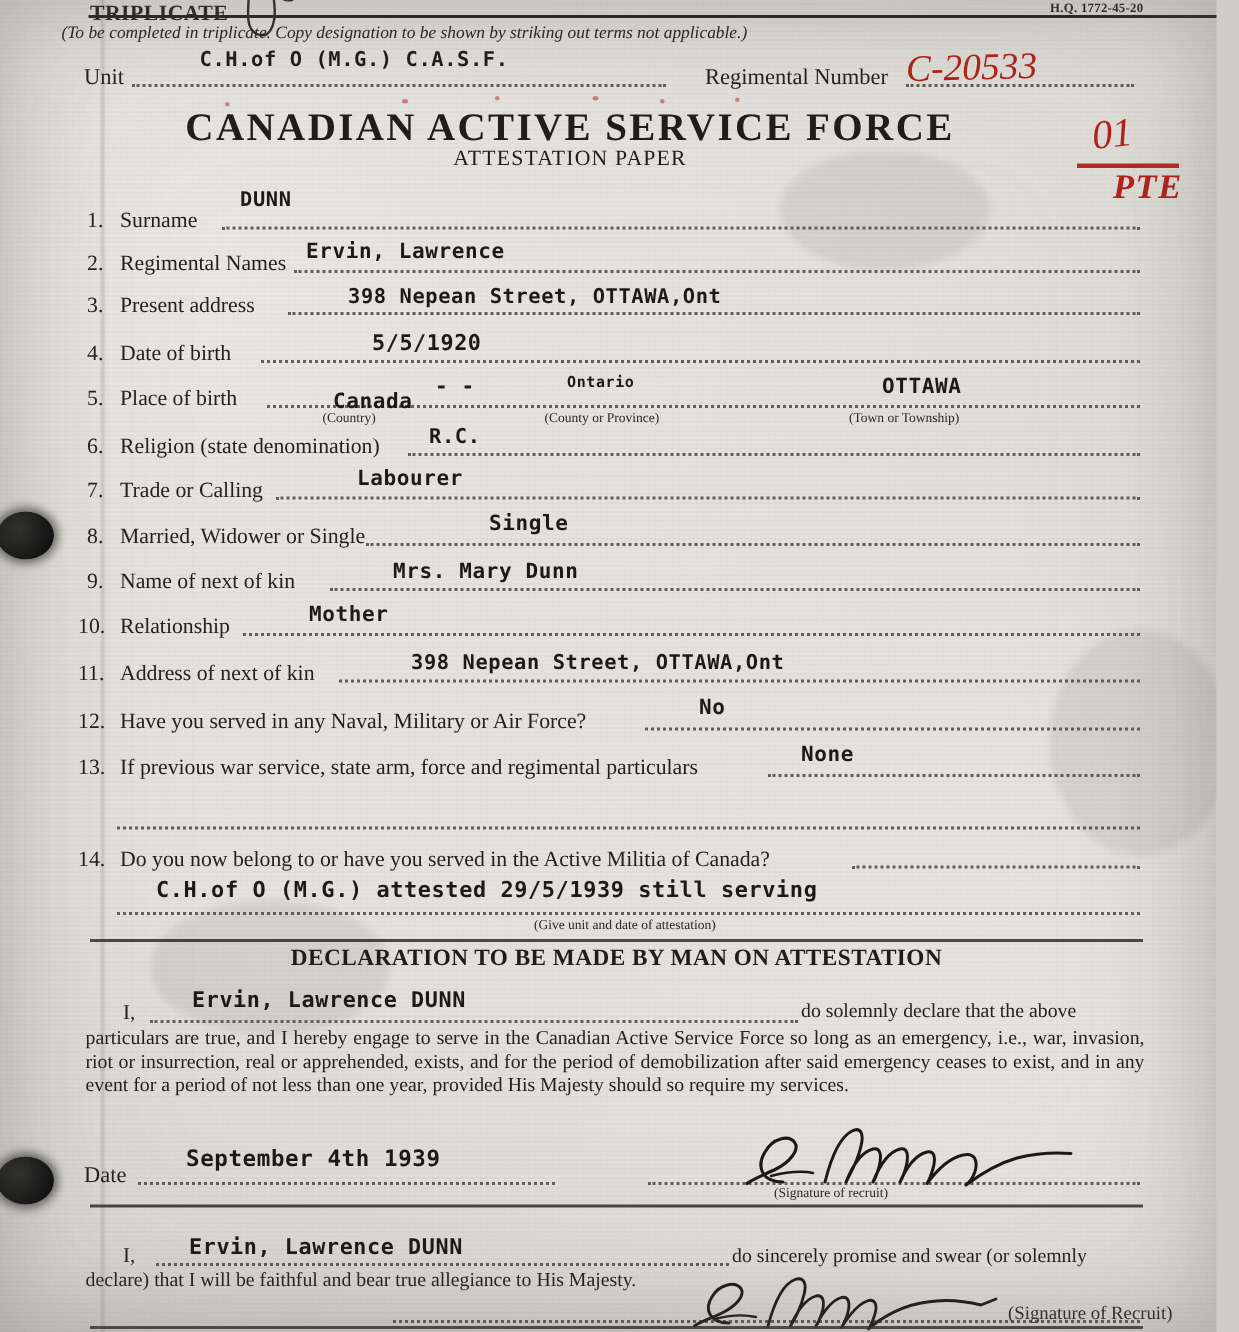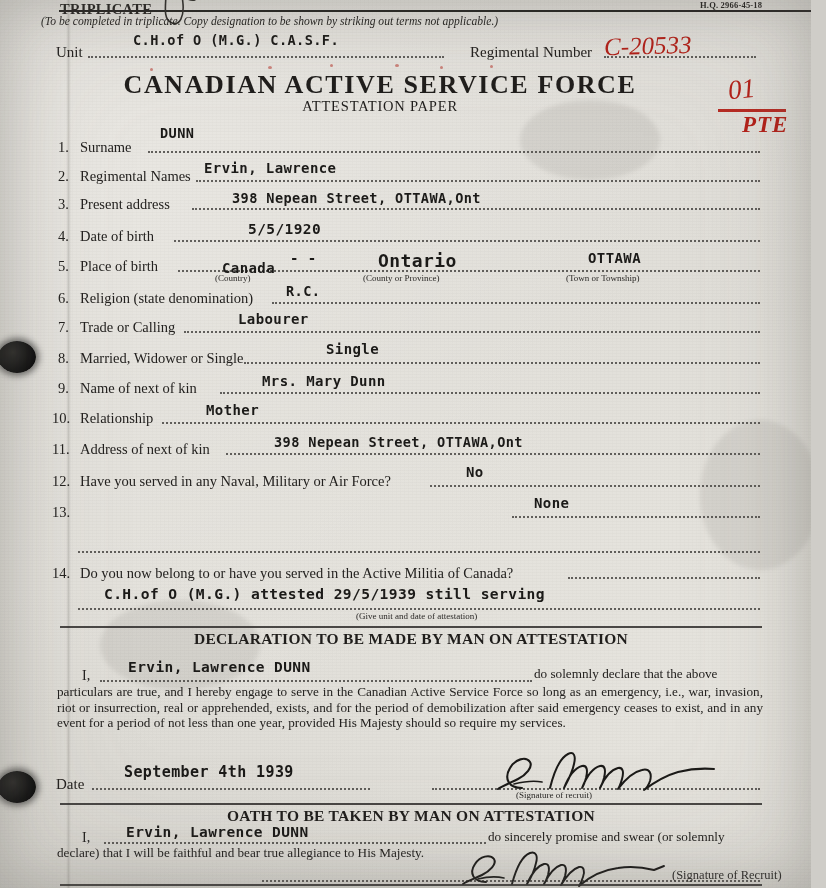--- a/index.html
+++ b/index.html
@@ -71,21 +71,21 @@
 
   <div class="punch" style="left:-2px;top:341px;width:38px;height:32px;"></div>
   <div class="punch" style="left:-2px;top:771px;width:38px;height:32px;"></div>
 
   <div class="pr strike" style="left:60px;top:1px;font-size:14.5px;font-weight:700;letter-spacing:.3px;">TRIPLICATE</div>
 
   <svg class="sig" style="left:160px;top:-4px;" width="36" height="34" viewBox="0 0 36 34">
     <path d="M6,0 C5,14 4,24 12,27 C20,30 24,20 23,8 C22.6,4 22.4,1.5 22,0" fill="none" stroke="#2b2926" stroke-width="1.6" stroke-linecap="round"></path>
     <path d="M26,2 C29,4 32,5 35,4" fill="none" stroke="#2b2926" stroke-width="1.4" stroke-linecap="round"></path>
   </svg>
-  <div class="pr" style="left:700px;top:0px;font-size:8.5px;font-weight:700;letter-spacing:.2px;">H.Q. 2966-45-18</div>
+  <div class="pr" style="left:700px;top:0px;font-size:8.5px;font-weight:700;letter-spacing:.2px;">H.Q. 1772-45-20</div>
 
   <div class="pr pr-i" style="left:41px;top:15px;font-size:11.6px;">(To be completed in triplicate.   Copy designation to be shown by striking out terms not applicable.)</div>
 
   <div class="pr" style="left:56px;top:44px;font-size:15px;">Unit</div>
   <div class="dotline" style="left:88px;top:56px;width:356px;"></div>
   <div class="tw" style="left:133px;top:32px;font-size:13.6px;">C.H.of O (M.G.) C.A.S.F.</div>
 
   <div class="pr" style="left:470px;top:44px;font-size:15px;">Regimental Number</div>
   <div class="dotline" style="left:604px;top:56px;width:152px;"></div>
   <div class="red" style="left:604px;top:32px;font-size:25px;font-style:italic;
@@ -122,21 +122,21 @@
 
   <div class="pr" style="left:58px;top:228px;font-size:14.5px;">4.</div>
   <div class="pr" style="left:80px;top:228px;font-size:14.5px;">Date of birth</div>
   <div class="dotline" style="left:174px;top:240px;width:586px;"></div>
   <div class="tw" style="left:248px;top:221px;font-size:14.5px;">5/5/1920</div>
 
   <div class="pr" style="left:58px;top:258px;font-size:14.5px;">5.</div>
   <div class="pr" style="left:80px;top:258px;font-size:14.5px;">Place of birth</div>
   <div class="dotline" style="left:178px;top:270px;width:582px;"></div>
   <div class="tw" style="left:222px;top:250px;font-size:14px;margin-top:10px;">Canada</div>
-  <div class="tw" style="left:378px;top:250px;font-size:18px;">Ontario</div>
+  <div class="tw" style="left:378px;top:250px;font-size:10px;">Ontario</div>
   <div class="tw" style="left:588px;top:250px;font-size:14px;">OTTAWA</div>
   <div class="tw" style="left:290px;top:250px;font-size:14px;">-  -</div>
   <div class="cap" style="left:215px;top:273px;">(Country)</div>
   <div class="cap" style="left:363px;top:273px;">(County or Province)</div>
   <div class="cap" style="left:566px;top:273px;">(Town or Township)</div>
 
   <div class="pr" style="left:58px;top:290px;font-size:14.5px;">6.</div>
   <div class="pr" style="left:80px;top:290px;font-size:14.5px;">Religion (state denomination)</div>
   <div class="dotline" style="left:272px;top:302px;width:488px;"></div>
   <div class="tw" style="left:286px;top:283px;font-size:13.6px;">R.C.</div>
@@ -165,20 +165,21 @@
   <div class="pr" style="left:80px;top:441px;font-size:14.5px;text-align:right;">Address of next of kin</div>
   <div class="dotline" style="left:226px;top:453px;width:534px;"></div>
   <div class="tw" style="left:274px;top:434px;font-size:13.6px;">398 Nepean Street, OTTAWA,Ont</div>
 
   <div class="pr" style="left:52px;top:473px;font-size:14.5px;">12.</div>
   <div class="pr" style="left:80px;top:473px;font-size:14.5px;">Have you served in any Naval, Military or Air Force?</div>
   <div class="dotline" style="left:430px;top:485px;width:330px;"></div>
   <div class="tw" style="left:466px;top:464px;font-size:14px;">No</div>
 
   <div class="pr" style="left:52px;top:504px;font-size:14.5px;">13.</div>
+  <div class="pr" style="left:80px;top:504px;font-size:14.5px;">If previous war service, state arm, force and regimental particulars</div>
   <div class="dotline" style="left:512px;top:516px;width:248px;"></div>
   <div class="tw" style="left:534px;top:495px;font-size:14px;">None</div>
   <div class="dotline" style="left:78px;top:551px;width:682px;"></div>
 
   <div class="pr" style="left:52px;top:565px;font-size:14.5px;">14.</div>
   <div class="pr" style="left:80px;top:565px;font-size:14.5px;">Do you now belong to or have you served in the Active Militia of Canada?</div>
   <div class="dotline" style="left:568px;top:577px;width:192px;"></div>
   <div class="tw" style="left:104px;top:585px;font-size:14.6px;">C.H.of O (M.G.)   attested 29/5/1939 still serving</div>
   <div class="dotline" style="left:78px;top:608px;width:682px;"></div>
   <div class="cap" style="left:356px;top:611px;">(Give unit and date of attestation)</div>
@@ -206,21 +207,20 @@
              C76,30 82,20 90,18 C95,17 96,22 94,30 C92,37 90,40 90,40
              C94,30 100,20 108,18 C113,17 114,22 112,30 C110,37 108,40 108,40
              C112,31 118,22 126,20 C131,19 132,24 130,31 C128,38 126,41 126,41
              C132,33 140,24 150,22 C158,20 160,26 158,33 C156,39 152,42 152,42
              C160,36 172,28 186,24 C198,21 210,20 222,21" fill="none" stroke="#1b1a18" stroke-width="2" stroke-linecap="round" stroke-linejoin="round"></path>
   </svg>
   <div class="cap" style="left:516px;top:790px;">(Signature of recruit)</div>
 
   <div class="rule" style="left:60px;top:803px;width:702px;"></div>
 
-  <div class="ctr" style="left:60px;top:807px;width:702px;font-size:15.5px;font-weight:700;letter-spacing:.3px;">OATH TO BE TAKEN BY MAN ON ATTESTATION</div>
 
   <div class="pr" style="left:82px;top:830px;font-size:14px;">I,</div>
   <div class="dotline" style="left:104px;top:842px;width:382px;"></div>
   <div class="tw" style="left:126px;top:824px;font-size:14.5px;">Ervin, Lawrence DUNN</div>
   <div class="pr" style="left:488px;top:829px;font-size:13.2px;">do sincerely promise and swear (or solemnly</div>
   <div class="para" style="left:57px;top:845px;width:706px;text-align:left;">declare) that I will be faithful and bear true allegiance to His Majesty.</div>
 
   <div class="dotline" style="left:262px;top:880px;width:498px;"></div>
   <svg class="sig" style="left:458px;top:848px;" width="216" height="40" viewBox="0 0 216 40">
     <path d="M28,34 C15,34 11,25 17,16 C22,8 32,6 36,11 C39,16 32,23 24,27 C16,31 9,33 5,36" fill="none" stroke="#1b1a18" stroke-width="2" stroke-linecap="round"></path>

